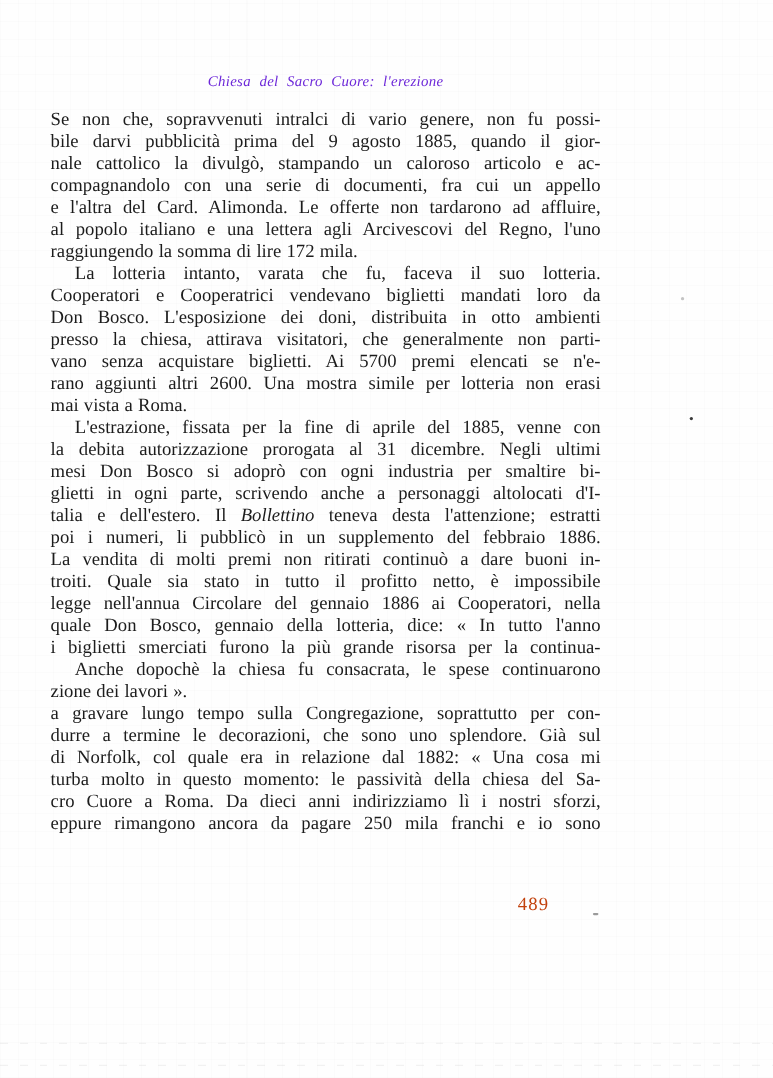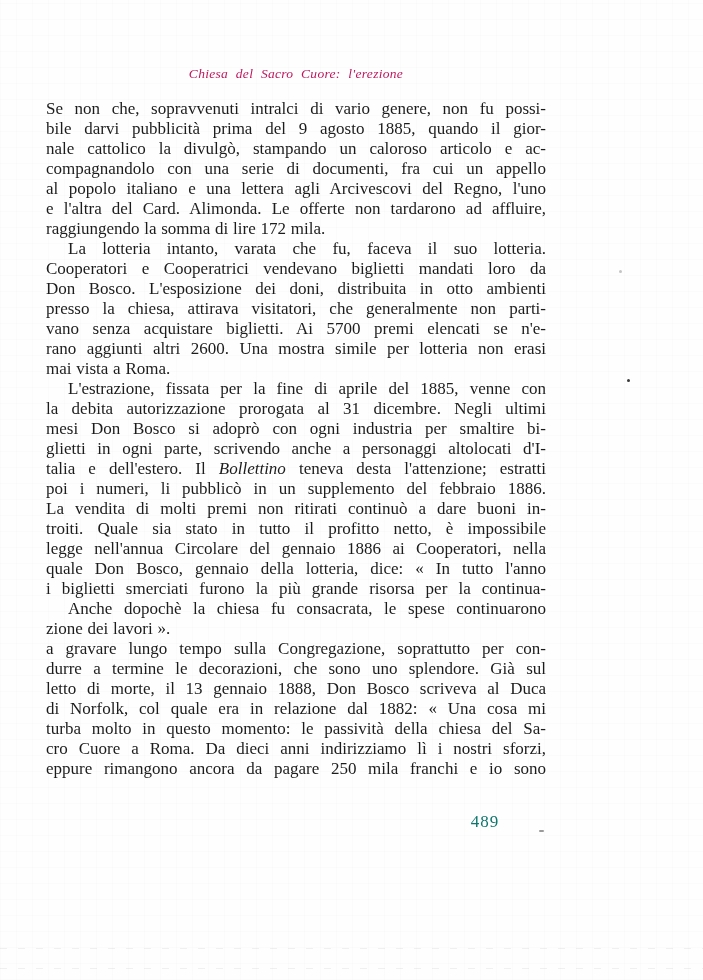--- a/index.html
+++ b/index.html
@@ -27,21 +27,21 @@
   .running-header {
     position: absolute;
     top: 66px;
     left: 46px;
     width: 500px;
     text-align: center;
     font-style: italic;
     font-size: 13.5px;
     letter-spacing: 0.3px;
     word-spacing: 4px;
-    color: #be185d;
+    color: #6d28d9;
   }
   .body-text {
     position: absolute;
     top: 99px;
     left: 46px;
     width: 500px;
   }
   .line {
     height: 20px;
     line-height: 20px;
@@ -61,21 +61,21 @@
     font-style: italic;
   }
   .page-number {
     position: absolute;
     top: 812px;
     left: 455px;
     width: 60px;
     text-align: center;
     font-size: 17px;
     letter-spacing: 1px;
-    color: #0f766e;
+    color: #c2410c;
   }
   .speck {
     position: absolute;
     border-radius: 50%;
   }
   .speck.s1 { left: 627px; top: 379px; width: 3px; height: 3px; background: #3a3a3a; }
   .speck.s2 { left: 619px; top: 270px; width: 3px; height: 3px; background: #c4c4c4; }
   .speck.s3 { left: 539px; top: 830px; width: 5px; height: 2px; background: #9a9a9a; border-radius: 1px; }
   .scan-line {
     position: absolute;
@@ -92,22 +92,22 @@
 
 <div class="artifact-grid"></div>
 
 <div class="running-header">Chiesa del Sacro Cuore: l'erezione</div>
 
 <div class="body-text">
     <div class="line"><span>Se non che, sopravvenuti intralci di vario genere, non fu possi-</span></div>
     <div class="line"><span>bile darvi pubblicità prima del 9 agosto 1885, quando il gior-</span></div>
     <div class="line"><span>nale cattolico la divulgò, stampando un caloroso articolo e ac-</span></div>
     <div class="line"><span>compagnandolo con una serie di documenti, fra cui un appello</span></div>
+    <div class="line"><span>e l'altra del Card. Alimonda. Le offerte non tardarono ad affluire,</span></div>
     <div class="line"><span>al popolo italiano e una lettera agli Arcivescovi del Regno, l'uno</span></div>
-    <div class="line"><span>e l'altra del Card. Alimonda. Le offerte non tardarono ad affluire,</span></div>
     <div class="line end"><span>raggiungendo la somma di lire 172 mila.</span></div>
     <div class="line indent"><span>La lotteria intanto, varata che fu, faceva il suo lotteria.</span></div>
     <div class="line"><span>Cooperatori e Cooperatrici vendevano biglietti mandati loro da</span></div>
     <div class="line"><span>Don Bosco. L'esposizione dei doni, distribuita in otto ambienti</span></div>
     <div class="line"><span>presso la chiesa, attirava visitatori, che generalmente non parti-</span></div>
     <div class="line"><span>vano senza acquistare biglietti. Ai 5700 premi elencati se n'e-</span></div>
     <div class="line"><span>rano aggiunti altri 2600. Una mostra simile per lotteria non erasi</span></div>
     <div class="line end"><span>mai vista a Roma.</span></div>
     <div class="line indent"><span>L'estrazione, fissata per la fine di aprile del 1885, venne con</span></div>
     <div class="line"><span>la debita autorizzazione prorogata al 31 dicembre. Negli ultimi</span></div>
@@ -117,21 +117,20 @@
     <div class="line"><span>poi i numeri, li pubblicò in un supplemento del febbraio 1886.</span></div>
     <div class="line"><span>La vendita di molti premi non ritirati continuò a dare buoni in-</span></div>
     <div class="line"><span>troiti. Quale sia stato in tutto il profitto netto, è impossibile</span></div>
     <div class="line"><span>legge nell'annua Circolare del gennaio 1886 ai Cooperatori, nella</span></div>
     <div class="line"><span>quale Don Bosco, gennaio della lotteria, dice: « In tutto l'anno</span></div>
     <div class="line"><span>i biglietti smerciati furono la più grande risorsa per la continua-</span></div>
     <div class="line indent"><span>Anche dopochè la chiesa fu consacrata, le spese continuarono</span></div>
     <div class="line end"><span>zione dei lavori ».</span></div>
     <div class="line"><span>a gravare lungo tempo sulla Congregazione, soprattutto per con-</span></div>
     <div class="line"><span>durre a termine le decorazioni, che sono uno splendore. Già sul</span></div>
-    <div class="line"><span>letto di morte, il 13 gennaio 1888, Don Bosco scriveva al Duca</span></div>
     <div class="line"><span>di Norfolk, col quale era in relazione dal 1882: « Una cosa mi</span></div>
     <div class="line"><span>turba molto in questo momento: le passività della chiesa del Sa-</span></div>
     <div class="line"><span>cro Cuore a Roma. Da dieci anni indirizziamo lì i nostri sforzi,</span></div>
     <div class="line"><span>eppure rimangono ancora da pagare 250 mila franchi e io sono</span></div>
   </div>
 
 <div class="page-number">489</div>
 
 <span class="speck s1"></span>
 <span class="speck s2"></span>

